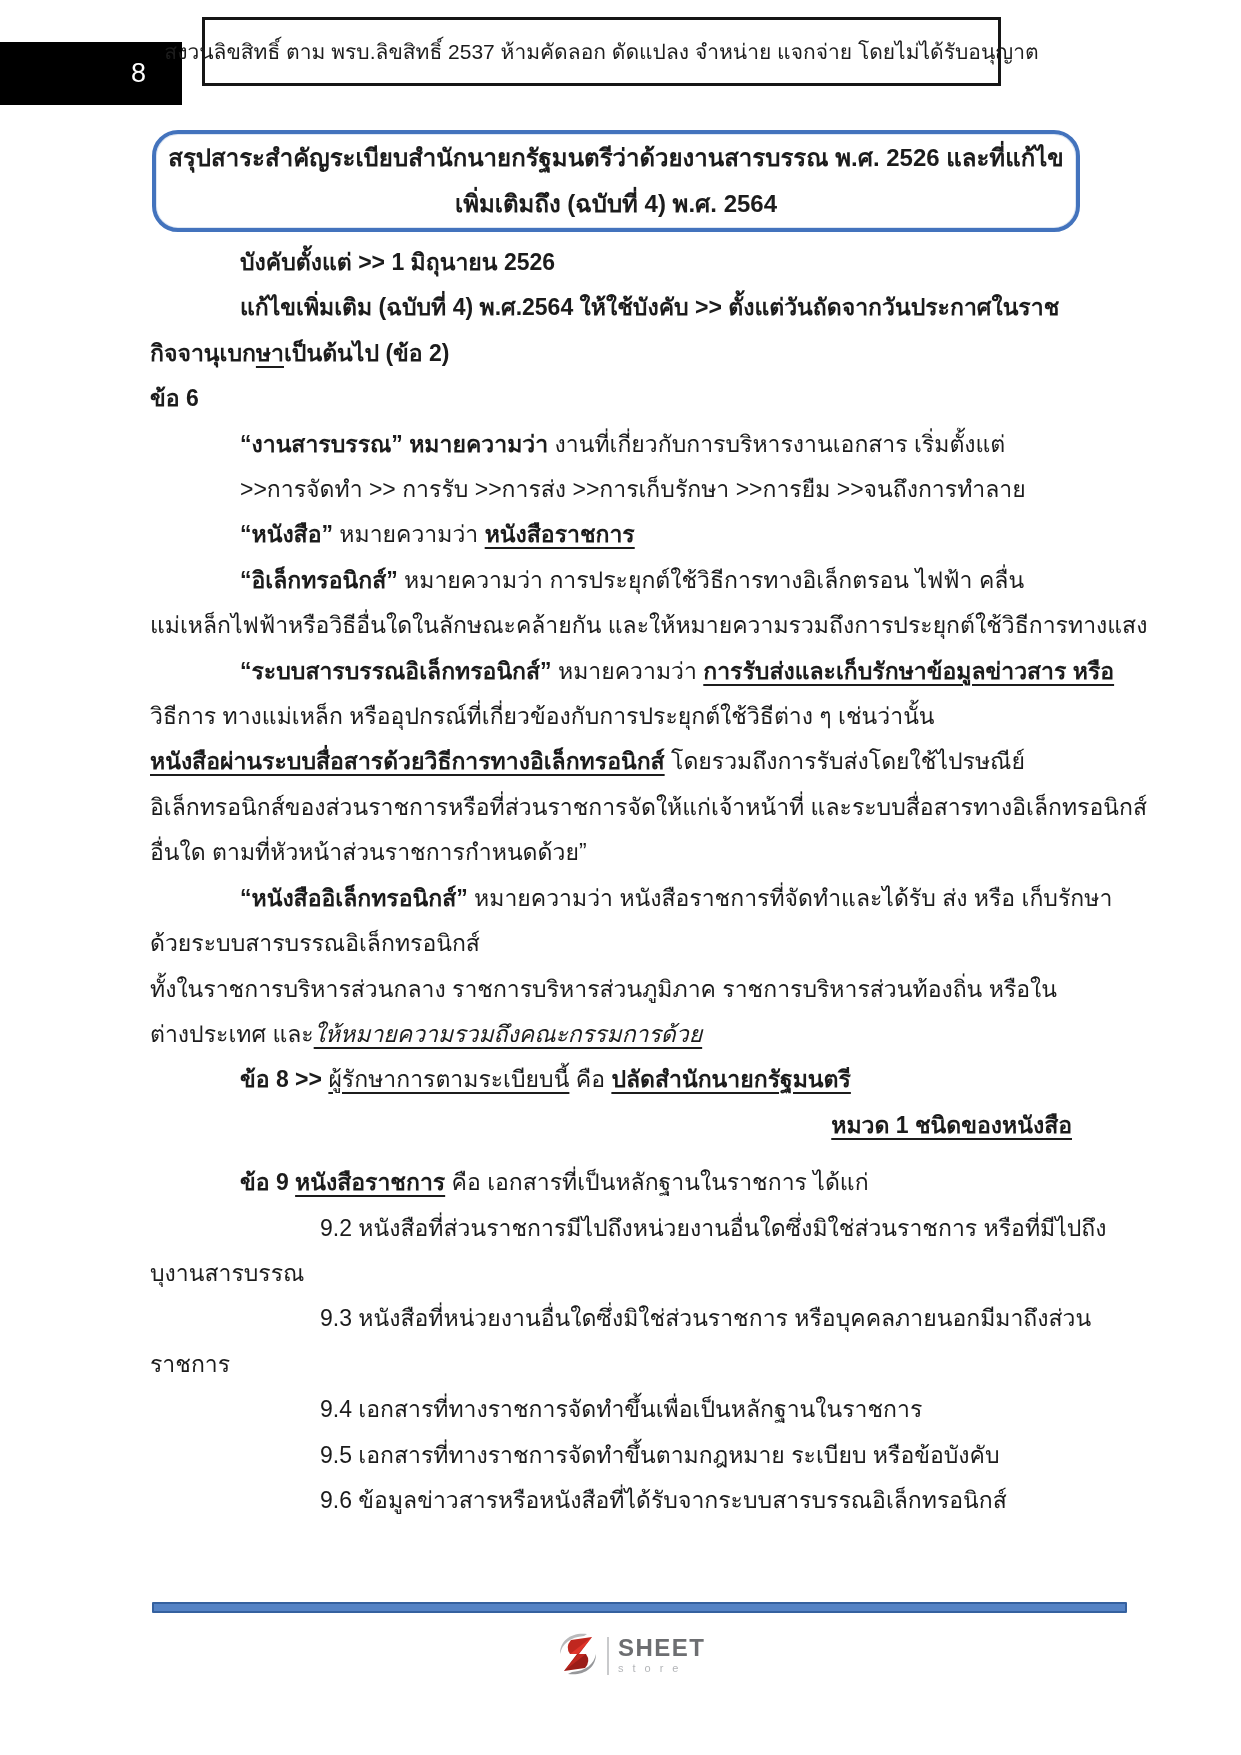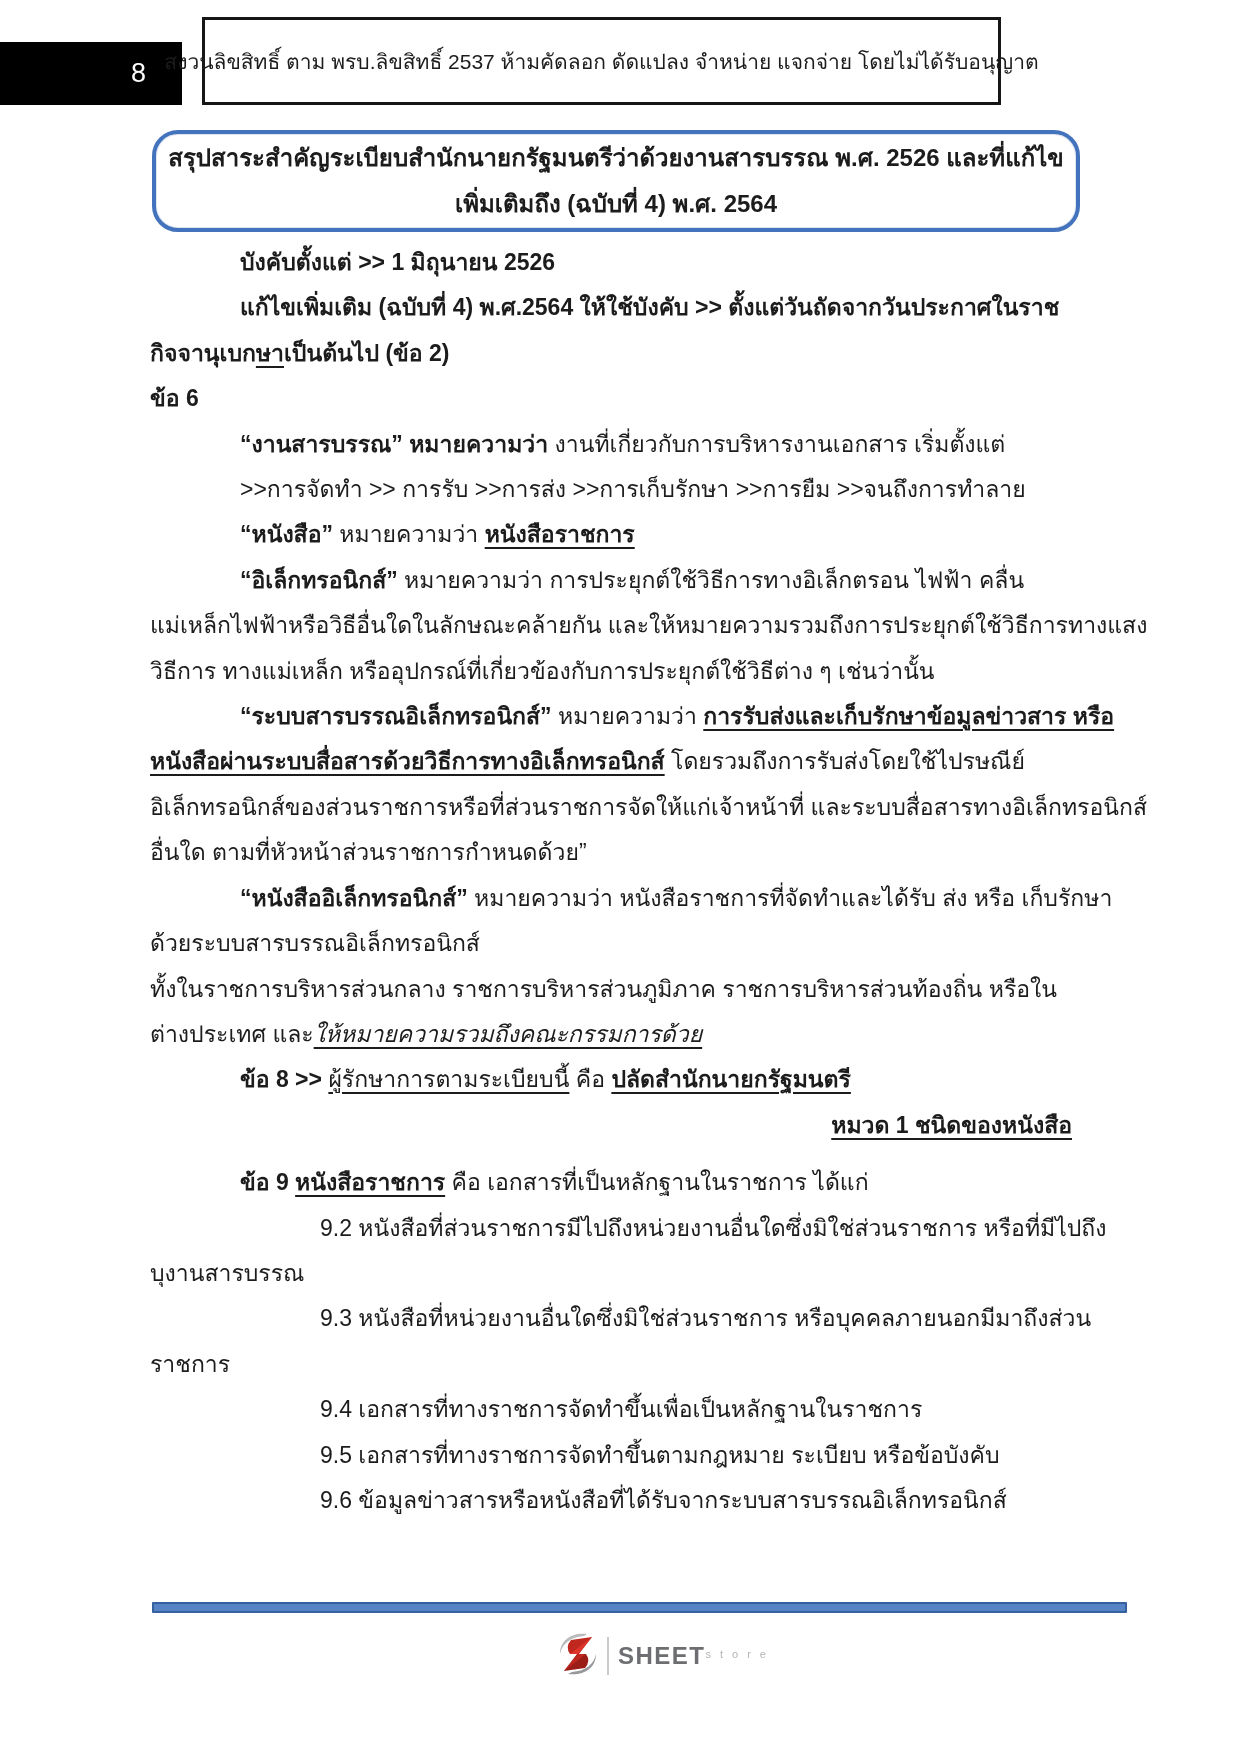--- a/index.html
+++ b/index.html
@@ -13,21 +13,21 @@
   }
   
   .pagenum-box{
     position:absolute;left:0;top:42px;width:182px;height:63px;
     background:#000000;color:#ffffff;
     display:flex;align-items:center;justify-content:flex-end;
     padding-right:36px;box-sizing:border-box;
     font-size:27px;
   }
   .copyright-box{
-    position:absolute;left:202px;top:17px;width:799px;height:88px;
+    position:absolute;left:202px;top:17px;width:799px;height:69px;
     border:3px solid #161616;box-sizing:border-box;
     display:flex;align-items:center;justify-content:center;
     font-size:21px;white-space:nowrap;
   }
   
   .title-box{
     position:absolute;left:152px;top:130px;width:928px;height:102px;
     border:4px solid #4373bd;border-radius:26px;box-sizing:border-box;
     display:flex;flex-direction:column;align-items:center;justify-content:center;
     font-size:24px;font-weight:700;line-height:46px;text-align:center;
@@ -51,21 +51,21 @@
     position:absolute;left:152px;top:1602px;width:971px;height:7px;
     background:#5583c5;border:2px solid #35619f;border-radius:1px;
   }
   .logo{
     position:absolute;left:556px;top:1632px;height:48px;
     display:flex;align-items:center;
   }
   .logo-divider{
     width:2px;height:38px;background:#c9cacc;margin:0 9px 0 7px;
   }
-  .logo-text{display:flex;flex-direction:row;}
+  .logo-text{display:flex;flex-direction:column;}
   .logo-name{
     font-size:24px;font-weight:700;letter-spacing:1.5px;color:#6d6e71;line-height:22px;
   }
   .logo-sub{
     font-size:11px;letter-spacing:9px;color:#b3b5b8;line-height:14px;margin-top:2px;
   }
 </style>
 </head>
 <body>
 
@@ -86,22 +86,22 @@
   <div class="body-text">
       <div class="line tab"><span class="b">บังคับตั้งแต่ &gt;&gt; 1 มิถุนายน 2526</span></div>
       <div class="line tab"><span class="b">แก้ไขเพิ่มเติม (ฉบับที่ 4) พ.ศ.2564  ให้ใช้บังคับ &gt;&gt; ตั้งแต่วันถัดจากวันประกาศในราช</span></div>
       <div class="line base"><span class="b">กิจจานุเบก</span><span class="b u">ษา</span><span class="b">เป็นต้นไป (ข้อ 2)</span></div>
       <div class="line base"><span class="b">ข้อ 6</span></div>
       <div class="line tab"><span class="b">“งานสารบรรณ” หมายความว่า </span><span>งานที่เกี่ยวกับการบริหารงานเอกสาร เริ่มตั้งแต่</span></div>
       <div class="line tab"><span>&gt;&gt;การจัดทำ &gt;&gt; การรับ &gt;&gt;การส่ง &gt;&gt;การเก็บรักษา &gt;&gt;การยืม &gt;&gt;จนถึงการทำลาย</span></div>
       <div class="line tab"><span class="b">“หนังสือ”</span><span>  หมายความว่า </span><span class="b u">หนังสือราชการ</span></div>
       <div class="line tab"><span class="b">“อิเล็กทรอนิกส์”</span><span> หมายความว่า การประยุกต์ใช้วิธีการทางอิเล็กตรอน ไฟฟ้า คลื่น</span></div>
       <div class="line base"><span>แม่เหล็กไฟฟ้าหรือวิธีอื่นใดในลักษณะคล้ายกัน และให้หมายความรวมถึงการประยุกต์ใช้วิธีการทางแสง</span></div>
+      <div class="line tab"><span class="b">“ระบบสารบรรณอิเล็กทรอนิกส์”</span><span> หมายความว่า </span><span class="b u">การรับส่งและเก็บรักษาข้อมูลข่าวสาร หรือ</span></div>
       <div class="line base"><span>วิธีการ ทางแม่เหล็ก หรืออุปกรณ์ที่เกี่ยวข้องกับการประยุกต์ใช้วิธีต่าง ๆ เช่นว่านั้น</span></div>
-      <div class="line tab"><span class="b">“ระบบสารบรรณอิเล็กทรอนิกส์”</span><span> หมายความว่า </span><span class="b u">การรับส่งและเก็บรักษาข้อมูลข่าวสาร หรือ</span></div>
       <div class="line base"><span class="b u">หนังสือผ่านระบบสื่อสารด้วยวิธีการทางอิเล็กทรอนิกส์</span><span> โดยรวมถึงการรับส่งโดยใช้ไปรษณีย์</span></div>
       <div class="line base"><span>อิเล็กทรอนิกส์ของส่วนราชการหรือที่ส่วนราชการจัดให้แก่เจ้าหน้าที่ และระบบสื่อสารทางอิเล็กทรอนิกส์</span></div>
       <div class="line base"><span>อื่นใด ตามที่หัวหน้าส่วนราชการกำหนดด้วย”</span></div>
       <div class="line tab"><span class="b">“หนังสืออิเล็กทรอนิกส์”</span><span> หมายความว่า หนังสือราชการที่จัดทำและได้รับ ส่ง หรือ เก็บรักษา</span></div>
       <div class="line base"><span>ด้วยระบบสารบรรณอิเล็กทรอนิกส์</span></div>
       <div class="line base"><span>ทั้งในราชการบริหารส่วนกลาง ราชการบริหารส่วนภูมิภาค ราชการบริหารส่วนท้องถิ่น หรือใน</span></div>
       <div class="line base"><span>ต่างประเทศ และ</span><span class="u i">ให้หมายความรวมถึงคณะกรรมการด้วย</span></div>
       <div class="line tab"><span class="b">ข้อ 8 &gt;&gt; </span><span class="u">ผู้รักษาการตามระเบียบนี้</span><span> คือ </span><span class="b u">ปลัดสำนักนายกรัฐมนตรี</span></div>
       <div class="line center"><span class="b u">หมวด 1 ชนิดของหนังสือ</span></div>
       <div class="line tab" style="margin-top: 12px;"><span class="b">ข้อ 9 </span><span class="b u">หนังสือราชการ</span><span> คือ เอกสารที่เป็นหลักฐานในราชการ ได้แก่</span></div>

